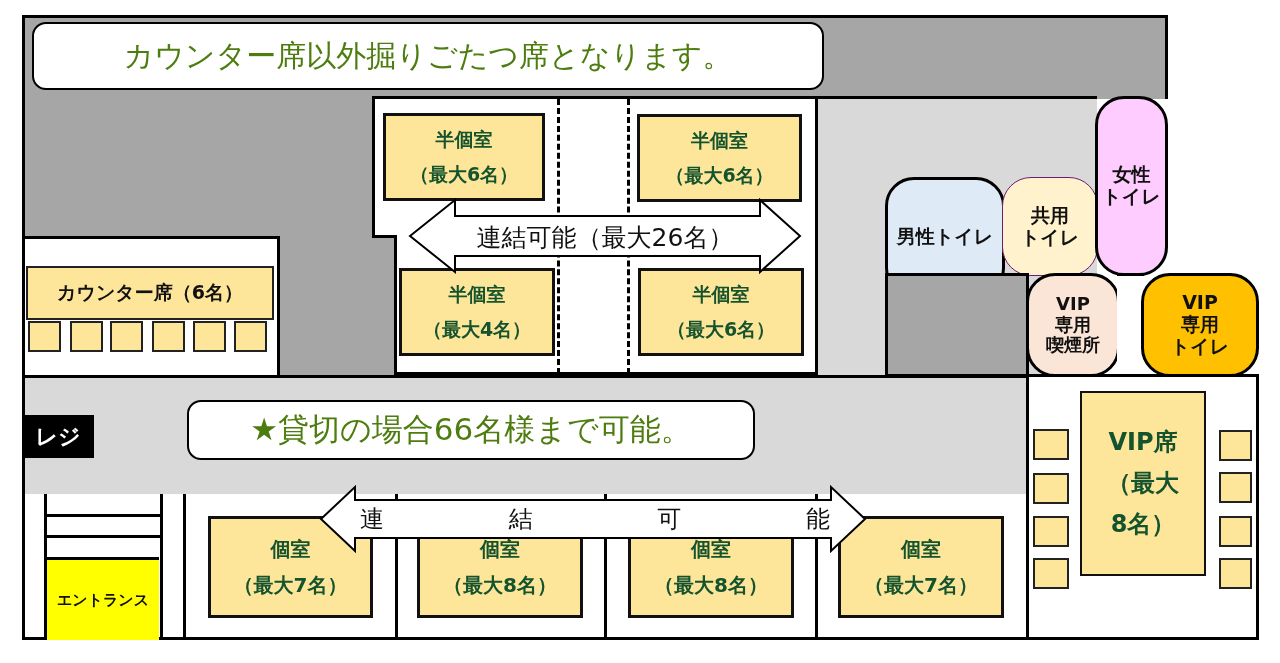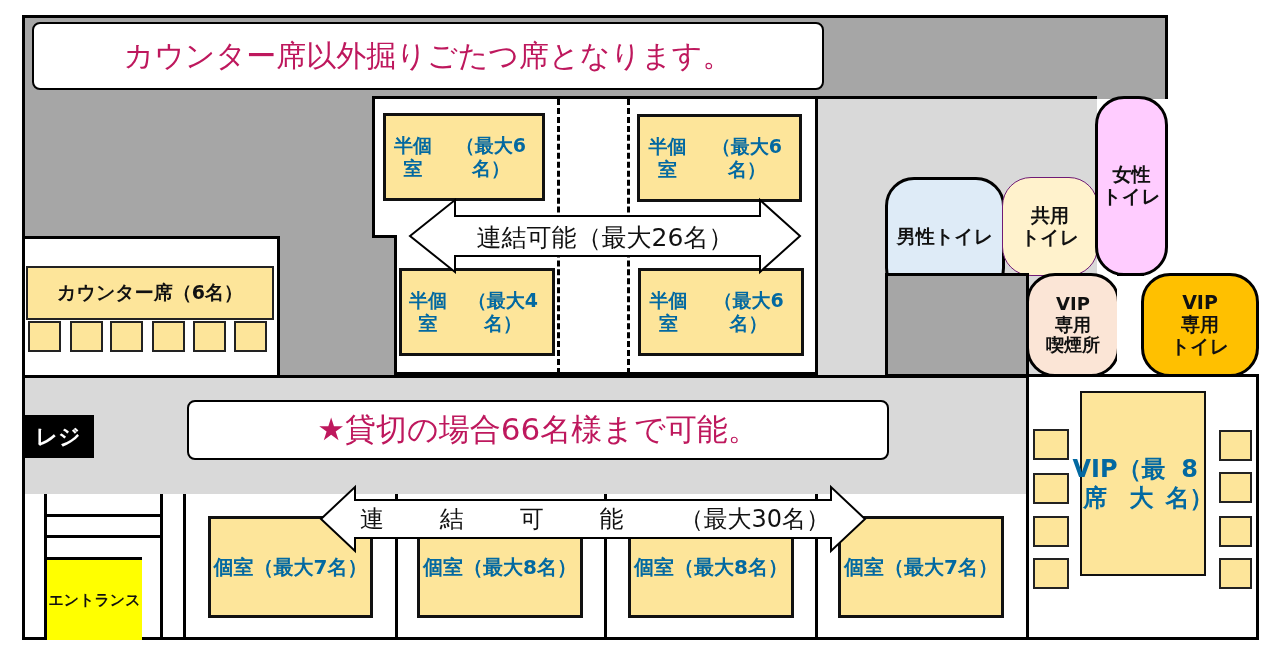--- a/index.html
+++ b/index.html
@@ -1,24 +1,24 @@
 <!DOCTYPE html>
 <html><head>
 <meta charset="utf-8">
 <style>
   html,body{margin:0;padding:0;background:#ffffff;}
   body{width:1280px;height:663px;position:relative;overflow:hidden;font-family:"DejaVu Sans","Liberation Sans",sans-serif;}
   .abs{position:absolute;box-sizing:border-box;}
   .blk{border:3px solid #000;}
   .seat{background:#fde59a;border:2px solid #222;}
-  .room{background:#fde59a;border:3px solid #111;display:flex;flex-direction:row;align-items:center;justify-content:center;font-weight:bold;color:#0369a1;text-align:center;}
+  .room{background:#fde59a;border:3px solid #111;display:flex;flex-direction:column;align-items:center;justify-content:center;font-weight:bold;color:#14532d;text-align:center;gap:12px;}
   .room span{display:block;line-height:1.2;}
   .center{display:flex;align-items:center;justify-content:center;text-align:center;}
   .fixture{display:flex;flex-direction:column;align-items:center;justify-content:center;font-weight:bold;color:#111;text-align:center;line-height:1.15;border-radius:29px;}
-  .pill{background:#fff;border:2px solid #000;border-radius:8px;display:flex;align-items:center;justify-content:center;color:#be185d;}
+  .pill{background:#fff;border:2px solid #000;border-radius:14px;display:flex;align-items:center;justify-content:center;color:#4d7c0f;}
   svg.arrow{position:absolute;overflow:visible;}
 </style>
 </head>
 <body>
 
 <div class="abs blk" style="left:22px;top:15px;width:1146px;height:625px;border:none;"></div>
 
 <div class="abs" style="left:22px;top:15px;width:1146px;height:84px;background:#a6a6a6;border:3px solid #000;border-bottom:none;"></div>
 <div class="abs" style="left:22px;top:96px;width:352px;height:142px;background:#a6a6a6;border-left:3px solid #000;"></div>
 <div class="abs" style="left:279px;top:236px;width:118px;height:140px;background:#a6a6a6;"></div>
@@ -70,21 +70,21 @@
   <div class="abs seat" style="left:165px;top:0;width:33px;height:31px;"></div>
   <div class="abs seat" style="left:206px;top:0;width:33px;height:31px;"></div>
 </div>
 
 <div class="abs" style="left:22px;top:375px;width:1006px;height:122px;background:#d9d9d9;border-left:3px solid #000;border-top:3px solid #000;border-bottom:3px solid #000;"></div>
 
 <div class="abs center" style="left:22px;top:415px;width:72px;height:43px;background:#000;color:#fff;font-weight:bold;font-size:22px;">
   <span>レジ</span>
 </div>
 
-<div class="abs pill" style="left:187px;top:400px;width:702px;height:60px;font-size:31px;">
+<div class="abs pill" style="left:187px;top:400px;width:568px;height:60px;font-size:31px;">
   <span>★貸切の場合66名様まで可能。</span>
 </div>
 
 <div class="abs fixture" style="left:885px;top:177px;width:120px;height:120px;background:#deebf7;border:3px solid #000;font-size:19px;">
   <span>男性トイレ</span>
 </div>
 <div class="abs fixture" style="left:1002px;top:177px;width:96px;height:99px;background:#fff2cc;border:1px solid #701a75;font-size:19px;">
   <span>共用</span>
   <span>トイレ</span>
 </div>
@@ -120,21 +120,21 @@
 <div class="abs seat" style="left:1219px;top:472px;width:33px;height:31px;"></div>
 <div class="abs seat" style="left:1219px;top:516px;width:33px;height:31px;"></div>
 <div class="abs seat" style="left:1219px;top:558px;width:33px;height:31px;"></div>
 
 <div class="abs" style="left:22px;top:494px;width:1007px;height:146px;background:#fff;border:3px solid #000;border-top:none;"></div>
 
 <div class="abs" style="left:44px;top:494px;width:3px;height:146px;background:#000;"></div>
 <div class="abs" style="left:160px;top:494px;width:3px;height:146px;background:#000;"></div>
 <div class="abs" style="left:46px;top:514px;width:115px;height:3px;background:#000;"></div>
 <div class="abs" style="left:46px;top:535px;width:115px;height:3px;background:#000;"></div>
-<div class="abs center" style="left:47px;top:557px;width:95px;height:83px;background:#ffff00;border-top:3px solid #000;font-weight:bold;font-size:15px;color:#111;">
+<div class="abs center" style="left:47px;top:557px;width:112px;height:83px;background:#ffff00;border-top:3px solid #000;font-weight:bold;font-size:15px;color:#111;">
   <span>エントランス</span>
 </div>
 <div class="abs" style="left:183px;top:494px;width:3px;height:146px;background:#000;"></div>
 <div class="abs" style="left:395px;top:494px;width:3px;height:146px;background:#000;"></div>
 <div class="abs" style="left:604px;top:494px;width:3px;height:146px;background:#000;"></div>
 <div class="abs" style="left:815px;top:494px;width:3px;height:146px;background:#000;"></div>
 
 <div class="abs room" style="left:208px;top:516px;width:165px;height:102px;font-size:20px;">
   <span>個室</span>
   <span>（最大7名）</span>
@@ -153,14 +153,13 @@
 </div>
 
 <svg class="arrow" style="left:318px;top:484px;" width="552" height="70">
   <polygon points="3,35 37,3 37,16 513,16 513,3 547,35 513,67 513,54 37,54 37,67" fill="#fff" stroke="#000" stroke-width="2"></polygon>
 </svg>
 <div class="abs" style="left:360px;top:502px;width:470px;height:34px;font-size:24px;color:#111;display:flex;align-items:center;justify-content:space-between;">
   <span>連</span>
   <span>結</span>
   <span>可</span>
   <span>能</span>
-  <span>（最大30名）</span>
 </div>
 
 </body></html>

